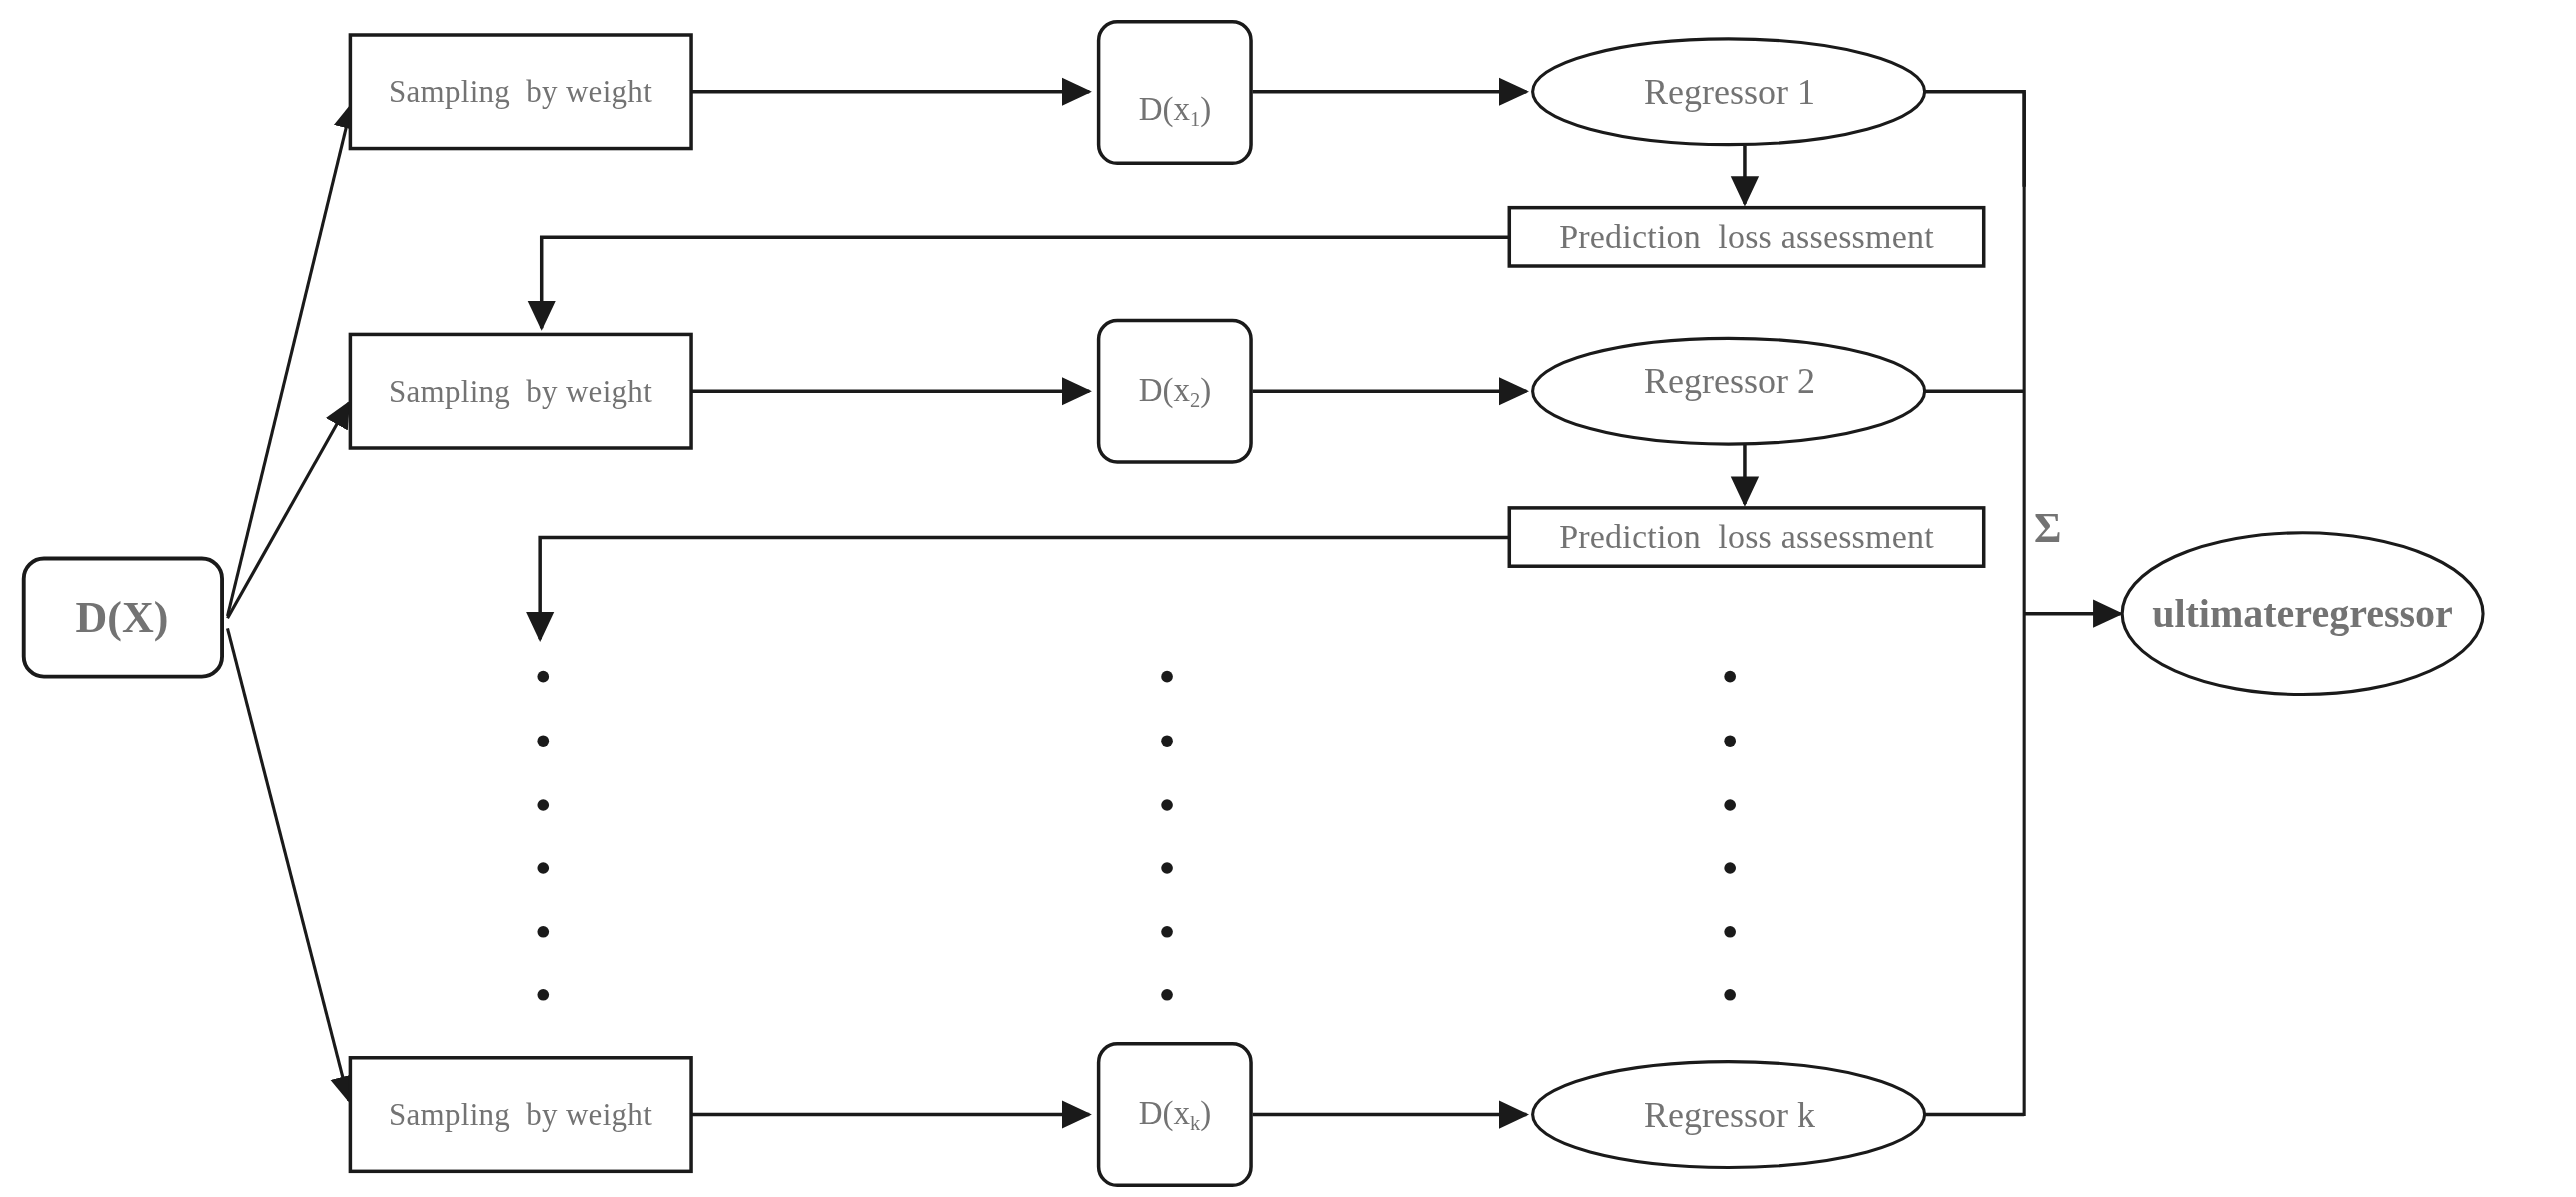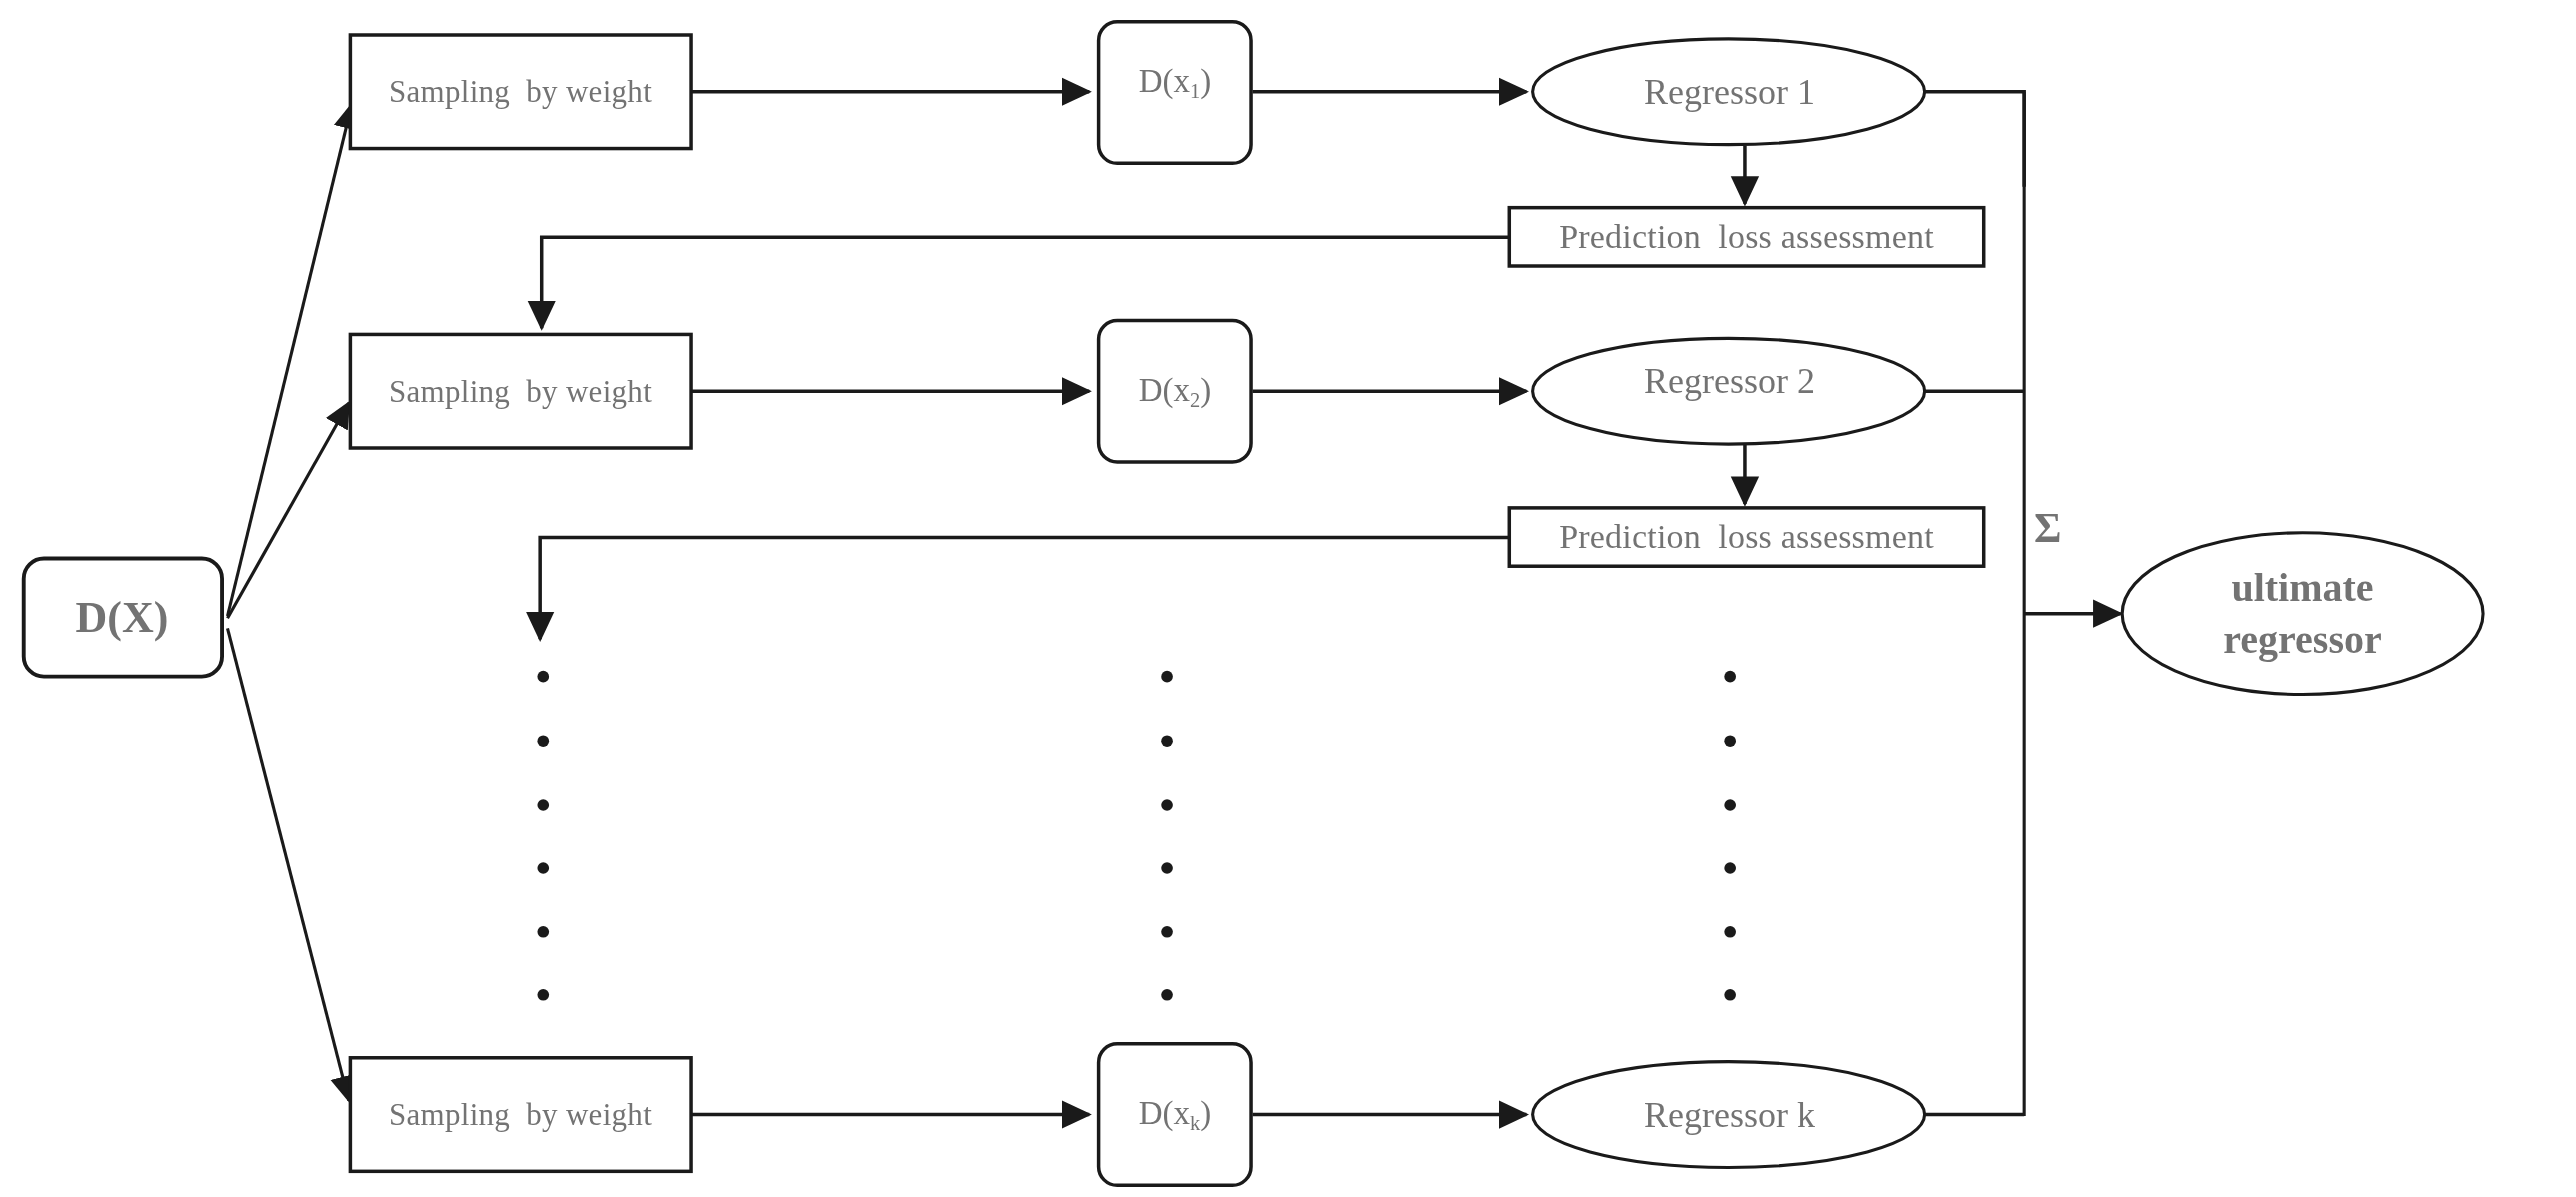--- a/index.html
+++ b/index.html
@@ -53,21 +53,20 @@
     letter-spacing: 0.2px;
   }
   .lbl-dataset {
     font-size: 44px;
     font-weight: bold;
   }
   .lbl-ultimate {
     font-size: 40px;
     font-weight: bold;
     line-height: 1.30;
-    flex-direction: column;
   }
   .lbl-sigma {
     font-size: 42px;
     font-weight: bold;
   }
 </style>
 </head>
 <body>
 
 <div id="stage">
@@ -146,21 +145,21 @@
       <circle cx="2224" cy="1116" r="7.5"></circle>
       <circle cx="2224" cy="1198" r="7.5"></circle>
       <circle cx="2224" cy="1279" r="7.5"></circle>
     </g>
   </svg>
 
   <div class="node-label lbl-dataset" style="left:23px; top:559px; width:198px; height:118px;">D(X)</div>
 
   <div class="node-label lbl-sampling" style="left:350px; top:35px; width:341px; height:114px;">Sampling  by weight</div>
 
-  <div class="node-label lbl-dx" style="left:1099px; top:12px; width:152px; height:142px;">
+  <div class="node-label lbl-dx" style="left:1099px; top:40px; width:152px; height:142px;">
     <span><span>D(x</span><sub>1</sub><span>)</span></span>
   </div>
 
   <div class="node-label lbl-regressor" style="left:1533px; top:39px; width:393px; height:106px;">Regressor 1</div>
 
   <div class="node-label lbl-pla" style="left:1509px; top:208px; width:475px; height:58px;">Prediction  loss assessment</div>
 
   <div class="node-label lbl-sampling" style="left:350px; top:335px; width:341px; height:114px;">Sampling  by weight</div>
 
   <div class="node-label lbl-dx" style="left:1099px; top:321px; width:152px; height:142px;">

